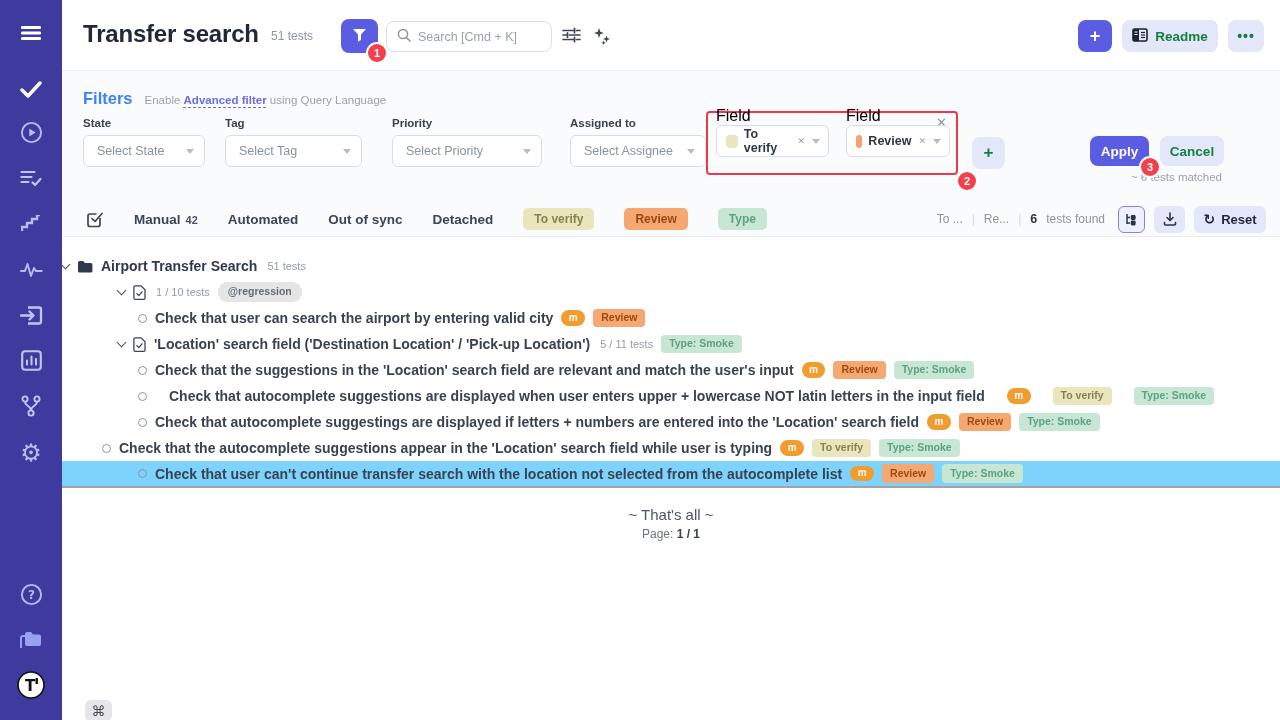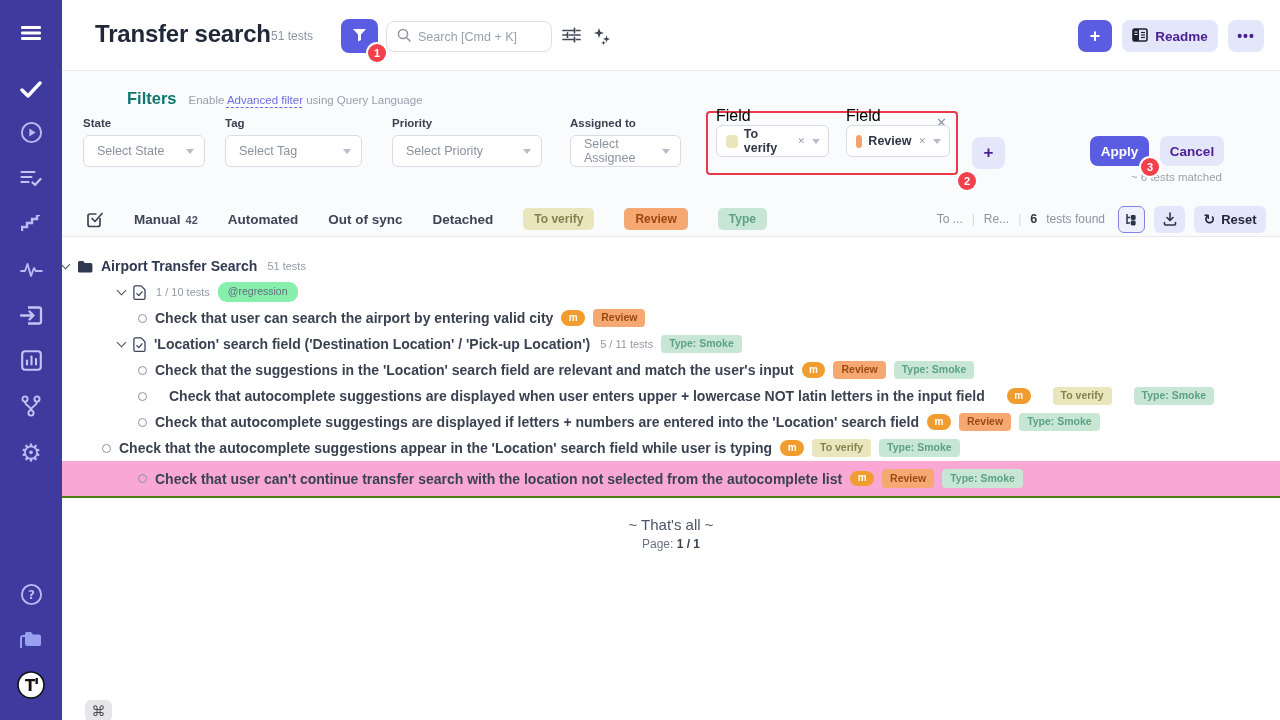--- a/index.html
+++ b/index.html
@@ -9,40 +9,40 @@
   
   .sidebar { position:absolute; left:0; top:0; width:62px; height:720px; background:#3e3a9e; }
   .sb-ic { position:absolute; left:0; width:62px; height:26px; display:flex; align-items:center; justify-content:center; color:rgba(255,255,255,.8); cursor:pointer; }
   .sb-ic svg { display:block; }
 
   
   .main { position:absolute; left:62px; top:0; width:1218px; height:720px; background:#fff; }
 
   
   .header { position:absolute; left:0; top:0; width:1218px; height:71px; background:#fff; border-bottom:1px solid #ececf2; }
-  .page-title { position:absolute; left:33px; top:20px; font-size:24px; font-weight:700; color:#20283a; letter-spacing:-.2px; }
+  .page-title { position:absolute; left:21px; top:20px; font-size:24px; font-weight:700; color:#20283a; letter-spacing:-.2px; }
   .tests-count { position:absolute; left:209px; top:29px; font-size:12px; color:#8d94a2; }
   .filter-btn { position:absolute; left:279px; top:19px; width:37px; height:34px; background:#5a5ce2; border:none; border-radius:8px; display:flex; align-items:center; justify-content:center; cursor:pointer; }
   .search-box { position:absolute; left:324px; top:21px; width:166px; height:31px; background:#fff; border:1px solid #dcdfe8; border-radius:8px; display:flex; align-items:center; padding:0 10px; gap:7px; }
   .search-box input { border:none; outline:none; width:120px; font-size:12.5px; color:#3a4252; background:transparent; font-family:inherit; }
   .search-box input::placeholder { color:#9aa1ad; }
   .hdr-ic { position:absolute; top:27px; cursor:pointer; color:#3f4756; }
   .num-badge { position:absolute; width:18px; height:18px; border-radius:50%; background:#f2414d; color:#fff; font-size:11px; font-weight:700; display:flex; align-items:center; justify-content:center; box-shadow:0 0 0 2px #fff; z-index:5; }
   .btn-purple { background:#5a5ce2; color:#fff; border:none; border-radius:8px; font-weight:700; cursor:pointer; font-family:inherit; }
-  .btn-lav { background:#e4e6fa; color:#4c1d95; border:none; border-radius:8px; font-weight:700; cursor:pointer; font-family:inherit; display:flex; align-items:center; justify-content:center; gap:7px; }
+  .btn-lav { background:#e4e6fa; color:#15803d; border:none; border-radius:8px; font-weight:700; cursor:pointer; font-family:inherit; display:flex; align-items:center; justify-content:center; gap:7px; }
   .add-btn { position:absolute; left:1016px; top:20px; width:34px; height:32px; font-size:18px; }
   .readme-btn { position:absolute; left:1060px; top:20px; width:96px; height:32px; font-size:13.5px; }
   .more-btn { position:absolute; left:1166px; top:20px; width:36px; height:32px; font-size:14px; letter-spacing:1px; }
 
   
   .filters-panel { position:absolute; left:0; top:71px; width:1218px; height:131px; background:#fafbfd; }
   .filters-head { position:absolute; left:21px; top:18px; display:flex; align-items:baseline; gap:12px; }
-  .filters-title { font-size:16.5px; font-weight:700; color:#0f766e;margin-left:44px; }
+  .filters-title { font-size:16.5px; font-weight:700; color:#3b82f6; }
   .filters-hint { font-size:11.5px; color:#9aa1ad; }
-  .filters-hint .lnk { color:#6b6de4; font-weight:400; text-decoration:underline dashed; text-underline-offset:3px; cursor:pointer; }
+  .filters-hint .lnk { color:#6b6de4; font-weight:700; text-decoration:underline dashed; text-underline-offset:3px; cursor:pointer; }
   .fgroup { position:absolute; top:46px; }
   .fgroup .flabel { font-size:11.5px; font-weight:700; color:#3a4150; margin-bottom:6px; }
   .select { height:32px; background:#fff; border:1px solid #d9dce5; border-radius:6px; display:flex; align-items:center; padding:0 10px 0 13px; cursor:pointer; }
   .select .ph { font-size:12.5px; color:#8a92a0; flex:1; }
   .selchev { width:0; height:0; border-left:4px solid transparent; border-right:4px solid transparent; border-top:5px solid #b7bcc8; }
   .red-box { position:absolute; left:644px; top:40px; width:252px; height:64px; border:2px solid #ea3a47; border-radius:4px; }
   .rb-close { position:absolute; right:9px; top:3px; font-size:13px; color:#8d94a2; cursor:pointer; line-height:1; }
   .ffield { position:absolute; top:36px; }
   .ffield .sel-f { display:flex; align-items:center; gap:6px; padding:0 8px 0 9px; }
   .chip { width:13px; height:13px; border-radius:4px; }
@@ -68,33 +68,33 @@
   .found-l { font-size:12px; color:#8d94a0; margin-right:4px; }
   .sq-btn { height:27px; border-radius:6px; display:flex; align-items:center; justify-content:center; cursor:pointer; border:none; font-family:inherit; }
   .tree-btn { width:27px; background:#eef0fd; border:1.5px solid #8183e8; color:#2b3445; }
   .dl-btn { width:31px; background:#e4e6fa; color:#2b3445; }
   .reset-btn { width:72px; background:#e4e6fa; color:#22293a; font-size:13px; font-weight:700; gap:6px; }
 
   
   .content { position:absolute; left:0; top:237px; width:1218px; }
   #tree { padding-top:16px; }
   .tree-row { height:26px; display:flex; align-items:center; gap:8px; cursor:pointer; padding-right:10px; }
-  .tree-row.highlighted { background:#f9a8d4; height:37px; border-bottom:2px solid #4d7c0f; }
+  .tree-row.highlighted { background:#7dd3fc; height:27px; border-bottom:2px solid #a3a3a3; }
   .chev { width:7px; height:7px; border-right:1.6px solid #4a5263; border-bottom:1.6px solid #4a5263; transform:rotate(45deg); margin-top:-4px; flex:none; }
   .tmark { width:9px; height:9px; border:1.4px solid #8b93a2; border-radius:50%; flex:none; }
   .t-title { font-size:14px; color:#3a4252; white-space:nowrap; }
   .t-title.w6 { font-weight:700; color:#2e3850; }
   .t-title.w5 { font-weight:600; }
   .t-meta { font-size:11px; color:#949ba7; white-space:nowrap; margin-left:2px; }
   .badge { display:inline-block; font-size:10.5px; font-weight:700; padding:2.5px 8px; border-radius:4px; line-height:1.25; white-space:nowrap; }
   .b-m { background:#f09c2e; color:#fff; border-radius:9px; padding:1.5px 7.5px; font-size:10px; }
   .b-review { background:#f6a873; color:#9c4a10; }
   .b-toverify { background:#e9e6bd; color:#85824d; }
   .b-smoke { background:#c7e7d4; color:#5da183; }
-  .b-tag { background:#86efac; color:#646c79; font-weight:400; padding:3px 10px; border-radius:9px; }
+  .b-tag { background:#e5e5e5; color:#646c79; font-weight:700; padding:3px 10px; border-radius:9px; }
 
   .footer-end { margin-top:18px; text-align:center; font-size:15px; color:#4a5568; }
   .footer-page { margin-top:4px; text-align:center; font-size:12px; color:#6b7280; }
   .footer-page b { color:#3a4252; }
   .cmd-hint { position:absolute; left:23px; top:700px; width:27px; height:22px; background:#e6e6ea; border-radius:6px; color:#4a4a52; font-size:14px; display:flex; align-items:center; justify-content:center; cursor:pointer; }
 </style>
 </head>
 <body>
 
 <div class="sidebar">
@@ -278,21 +278,21 @@
     </div>
     <div class="fgroup" style="left:330px">
       <div class="flabel">Priority</div>
       <div class="select" style="width:150px">
         <span class="ph">Select Priority</span>
         <span class="selchev"></span>
       </div>
     </div>
     <div class="fgroup" style="left:508px">
       <div class="flabel">Assigned to</div>
-      <div class="select" style="width:111px">
+      <div class="select" style="width:136px">
         <span class="ph">Select Assignee</span>
         <span class="selchev"></span>
       </div>
     </div>
 
     <div class="red-box">
       <span class="rb-close">✕</span>
     </div>
 
     <div class="ffield" style="left:654px">

